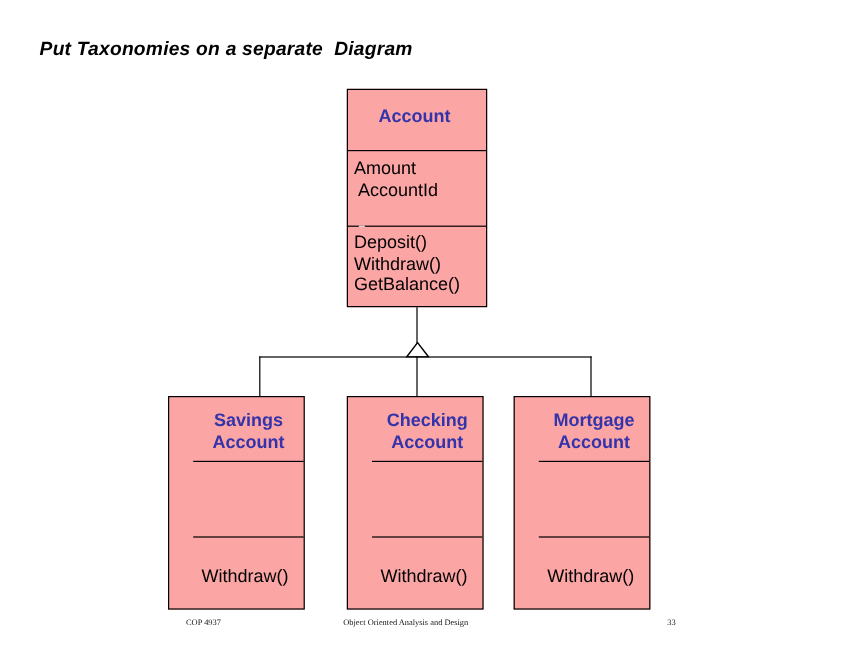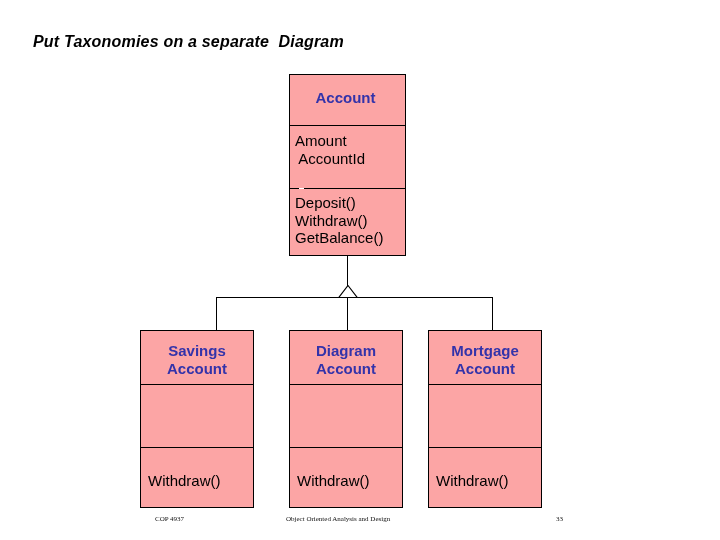--- a/index.html
+++ b/index.html
@@ -103,20 +103,21 @@
     width: 5px;
     height: 1px;
     background: #ffffff;
   }
 
   
   .subclass {
     top: 330px;
     width: 114px;
     height: 178px;
+    padding-left: 20px;
   }
   .subclass .sc-name-compartment {
     height: 53px;
   }
   .subclass .sc-name-compartment .uml-name {
     position: absolute;
     left: 0;
     right: 0;
     top: 11px;
   }
@@ -212,21 +213,21 @@
       <div class="uml-text"></div>
     </div>
     <div class="uml-compartment sc-ops-compartment sep">
       <div class="uml-text">Withdraw()</div>
     </div>
   </div>
 
   <div class="uml-class subclass" id="checking-class">
     <div class="uml-compartment sc-name-compartment">
       <div class="uml-name">
-        <div>Diagram</div>
+        <div>Checking</div>
         <div>Account</div>
       </div>
     </div>
     <div class="uml-compartment sc-attrs-compartment sep">
       <div class="uml-text"></div>
     </div>
     <div class="uml-compartment sc-ops-compartment sep">
       <div class="uml-text">Withdraw()</div>
     </div>
   </div>

